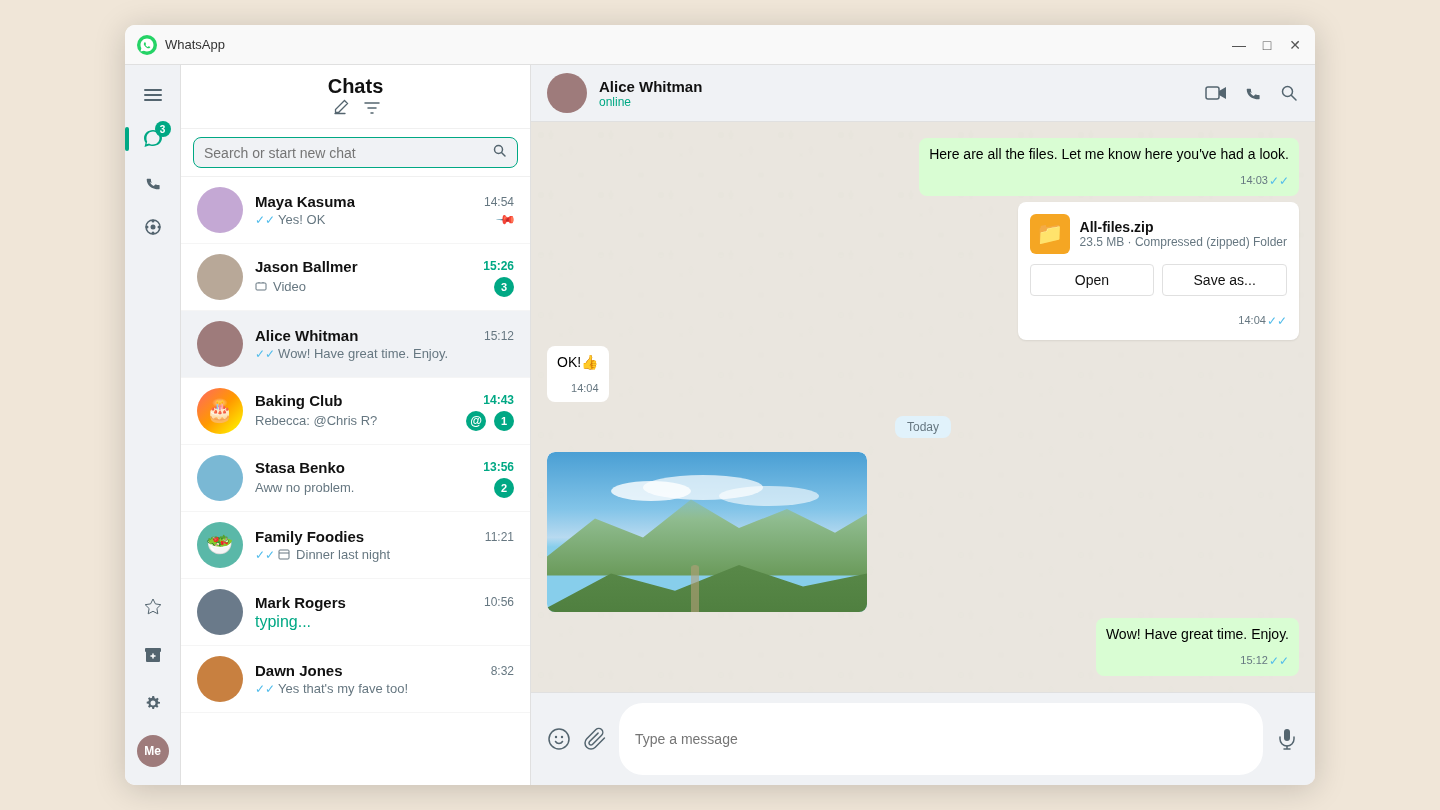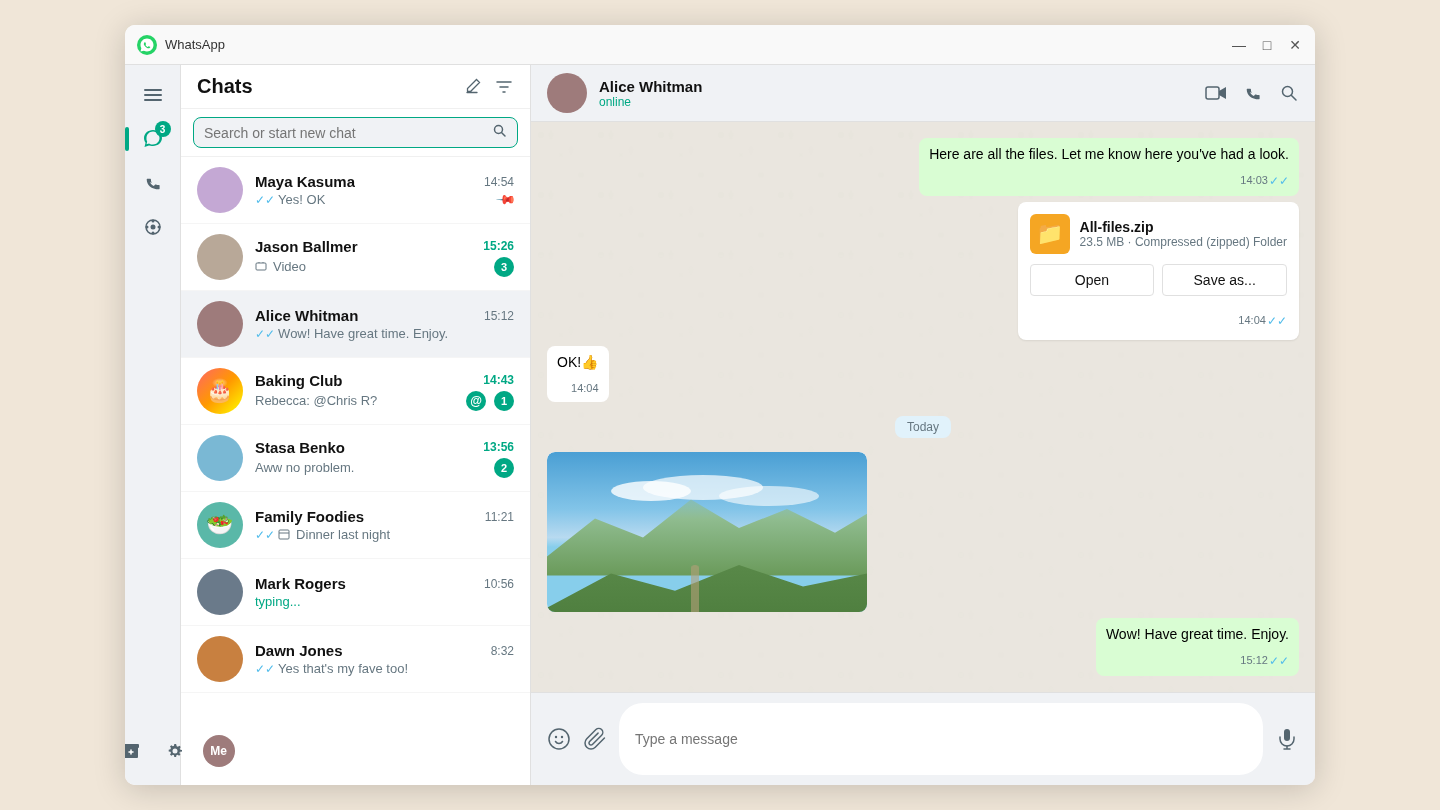--- a/index.html
+++ b/index.html
@@ -108,37 +108,39 @@
       top: 50%;
       transform: translateY(-50%);
       width: 4px;
       height: 24px;
       background: #00a884;
       border-radius: 2px;
     }
     .nav-bottom {
       margin-top: auto;
       display: flex;
+      flex-direction: column;
       align-items: flex-start;
       gap: 4px;
     }
     
     .chat-list-panel {
       width: 350px;
       background: #fff;
       border-right: 1px solid #e0e0e0;
       display: flex;
       flex-direction: column;
     }
     .chat-list-header {
       padding: 10px 16px;
       display: flex;
       align-items: center;
       justify-content: space-between;
       border-bottom: 1px solid #f0f0f0;
+      flex-direction: column;
     }
     .chat-list-title {
       font-size: 20px;
       font-weight: 700;
       color: #111;
     }
     .chat-list-actions {
       display: flex;
       gap: 12px;
       align-items: center;
@@ -274,21 +276,21 @@
       margin-right: 4px;
     }
     .pin-icon {
       color: #aaa;
       font-size: 13px;
       transform: rotate(45deg);
       display: inline-block;
     }
     .typing-text {
       color: #00a884;
-      font-size: 13px;
+      font-size: 16px;
     }
     
     .chat-panel {
       flex: 1;
       display: flex;
       flex-direction: column;
       background: #eae6df;
       position: relative;
     }
     .chat-bg {

